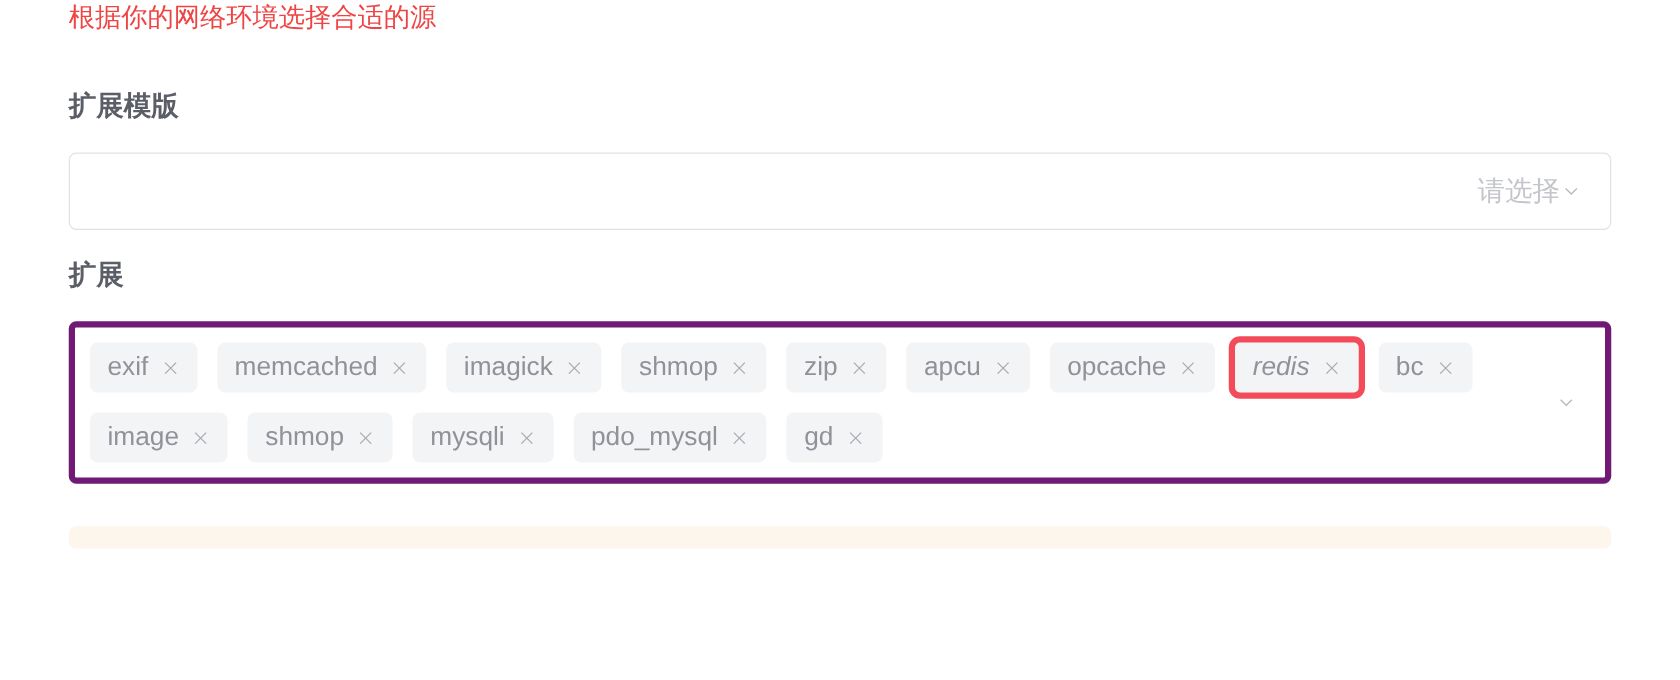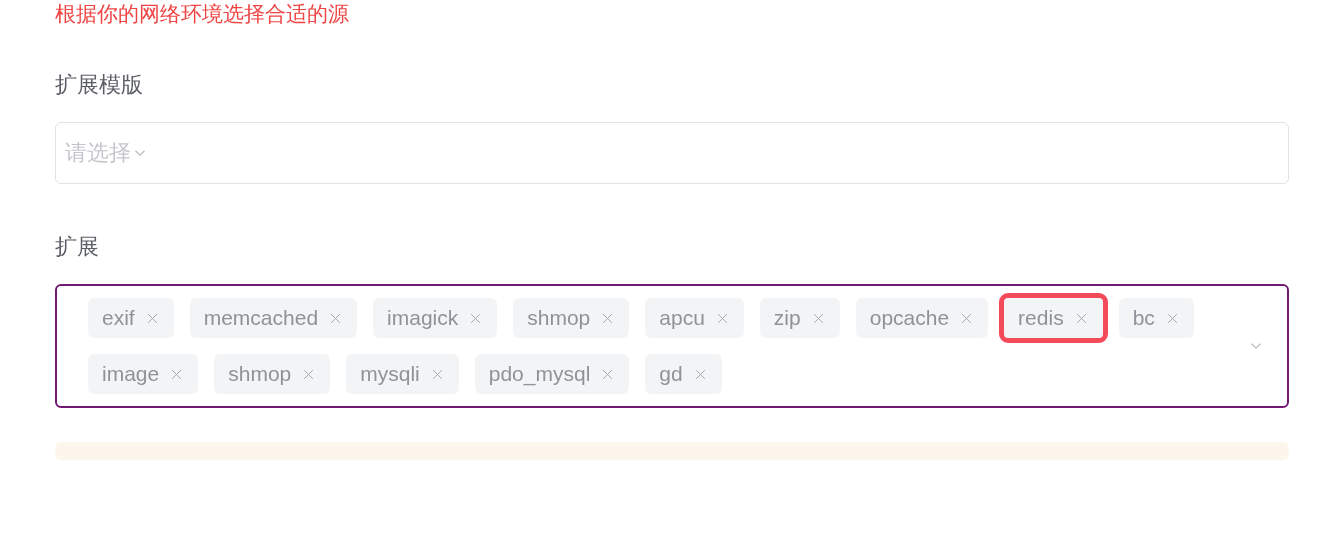--- a/index.html
+++ b/index.html
@@ -15,53 +15,54 @@
     }
     .helper-text {
       color: #ef4444;
       font-size: 21px;
       margin-bottom: 42px;
     }
     .section-label {
       color: #5b5e66;
       font-size: 22px;
       margin-bottom: 22px;
+      font-weight: bold;
     }
     .select-box {
       width: 100%;
       border: 1px solid #e0e2e8;
       border-radius: 6px;
-      padding: 15px 9px;
+      padding: 15px 22px;
       display: flex;
       align-items: center;
-      justify-content: flex-start;
-      margin-bottom: 48px;
+      justify-content: flex-end;
+      margin-bottom: 21px;
       cursor: pointer;
     }
     .select-placeholder {
       color: #c4c6cc;
       font-size: 22px;
     }
     .chevron-down {
       width: 18px;
       height: 18px;
       display: inline-block;
     }
     .chevron-down svg {
       width: 100%;
       height: 100%;
       stroke: #b8bac0;
       stroke-width: 1.5;
       fill: none;
     }
     .tag-container {
       width: 100%;
-      border: 2px solid #701a75;
-      border-radius: 6px;
-      padding: 12px 31px;
+      border: 5px solid #701a75;
+      border-radius: 6px;
+      padding: 12px 12px;
       display: flex;
       flex-wrap: wrap;
       gap: 16px;
       position: relative;
       margin-bottom: 34px;
     }
     .tag {
       background: #f3f4f6;
       border-radius: 6px;
       padding: 8px 14px;
@@ -69,20 +70,21 @@
       align-items: center;
       gap: 10px;
       font-size: 21px;
       color: #909299;
       cursor: default;
     }
     .tag.highlighted {
       background: #f3f4f6;
       outline: 5px solid #f44b5a;
       border-radius: 4px;
+      font-style: italic;
     }
     .tag-close {
       width: 15px;
       height: 15px;
       display: inline-flex;
       align-items: center;
       justify-content: center;
       cursor: pointer;
     }
     .tag-close svg {
@@ -163,30 +165,30 @@
     <span class="tag">
       <span>shmop</span>
       <span class="tag-close">
         <svg viewBox="0 0 24 24">
           <line x1="5" y1="5" x2="19" y2="19"></line>
           <line x1="19" y1="5" x2="5" y2="19"></line>
         </svg>
       </span>
     </span>
     <span class="tag">
+      <span>zip</span>
+      <span class="tag-close">
+        <svg viewBox="0 0 24 24">
+          <line x1="5" y1="5" x2="19" y2="19"></line>
+          <line x1="19" y1="5" x2="5" y2="19"></line>
+        </svg>
+      </span>
+    </span>
+    <span class="tag">
       <span>apcu</span>
-      <span class="tag-close">
-        <svg viewBox="0 0 24 24">
-          <line x1="5" y1="5" x2="19" y2="19"></line>
-          <line x1="19" y1="5" x2="5" y2="19"></line>
-        </svg>
-      </span>
-    </span>
-    <span class="tag">
-      <span>zip</span>
       <span class="tag-close">
         <svg viewBox="0 0 24 24">
           <line x1="5" y1="5" x2="19" y2="19"></line>
           <line x1="19" y1="5" x2="5" y2="19"></line>
         </svg>
       </span>
     </span>
     <span class="tag">
       <span>opcache</span>
       <span class="tag-close">

